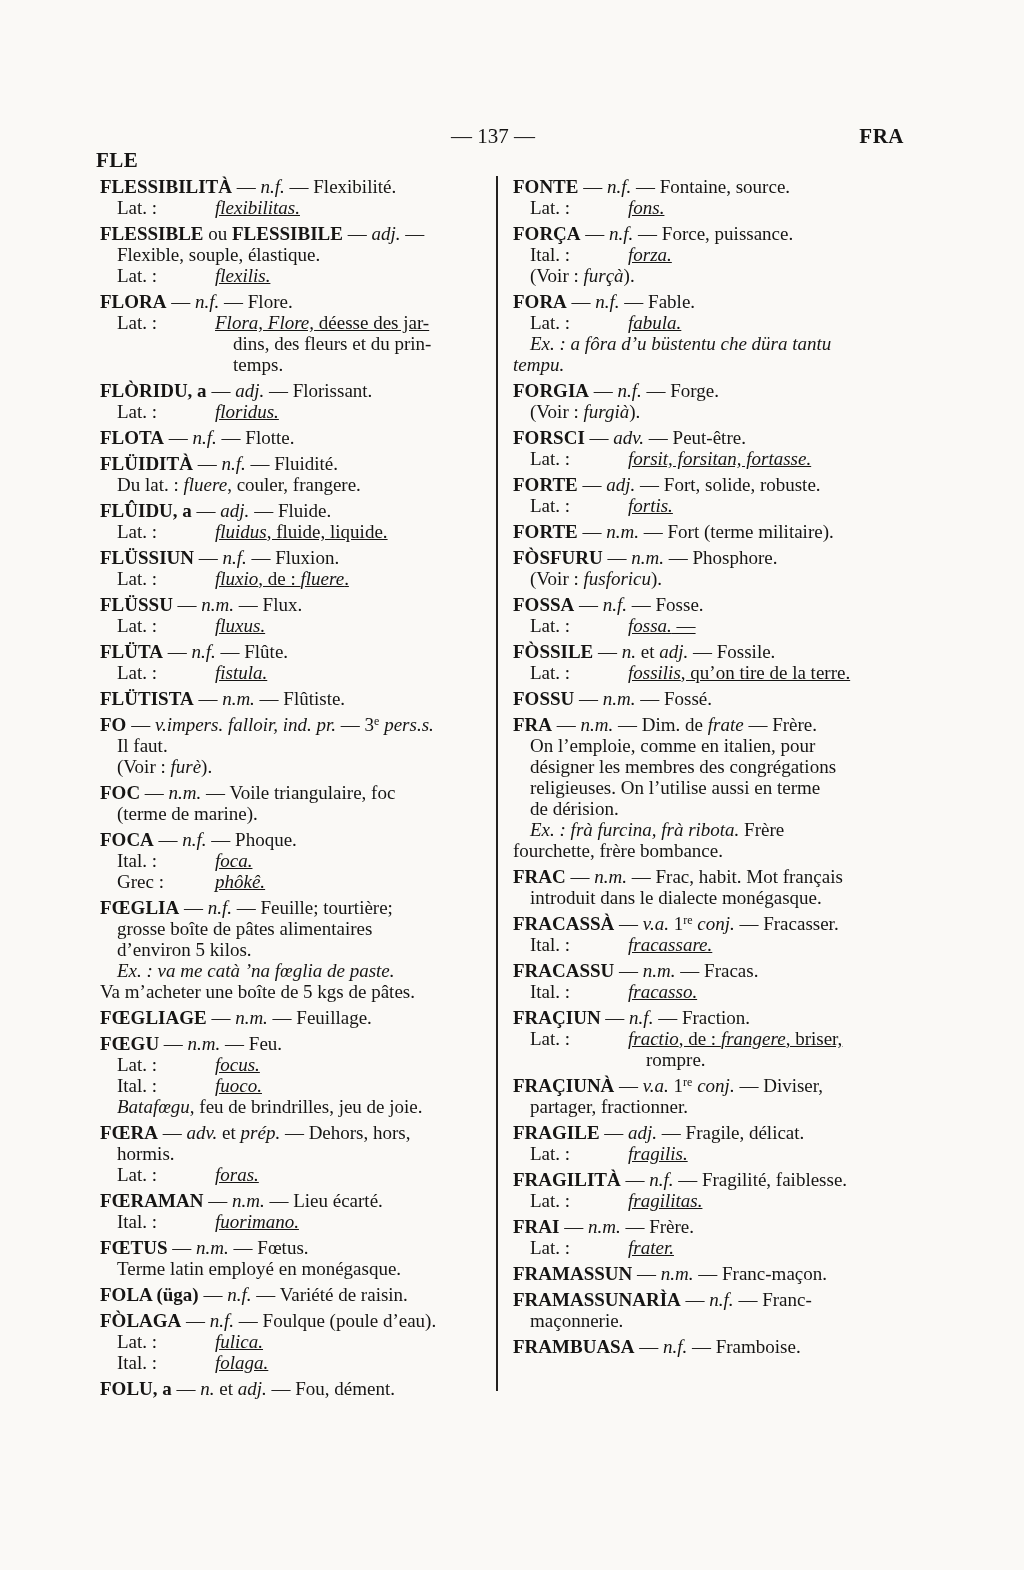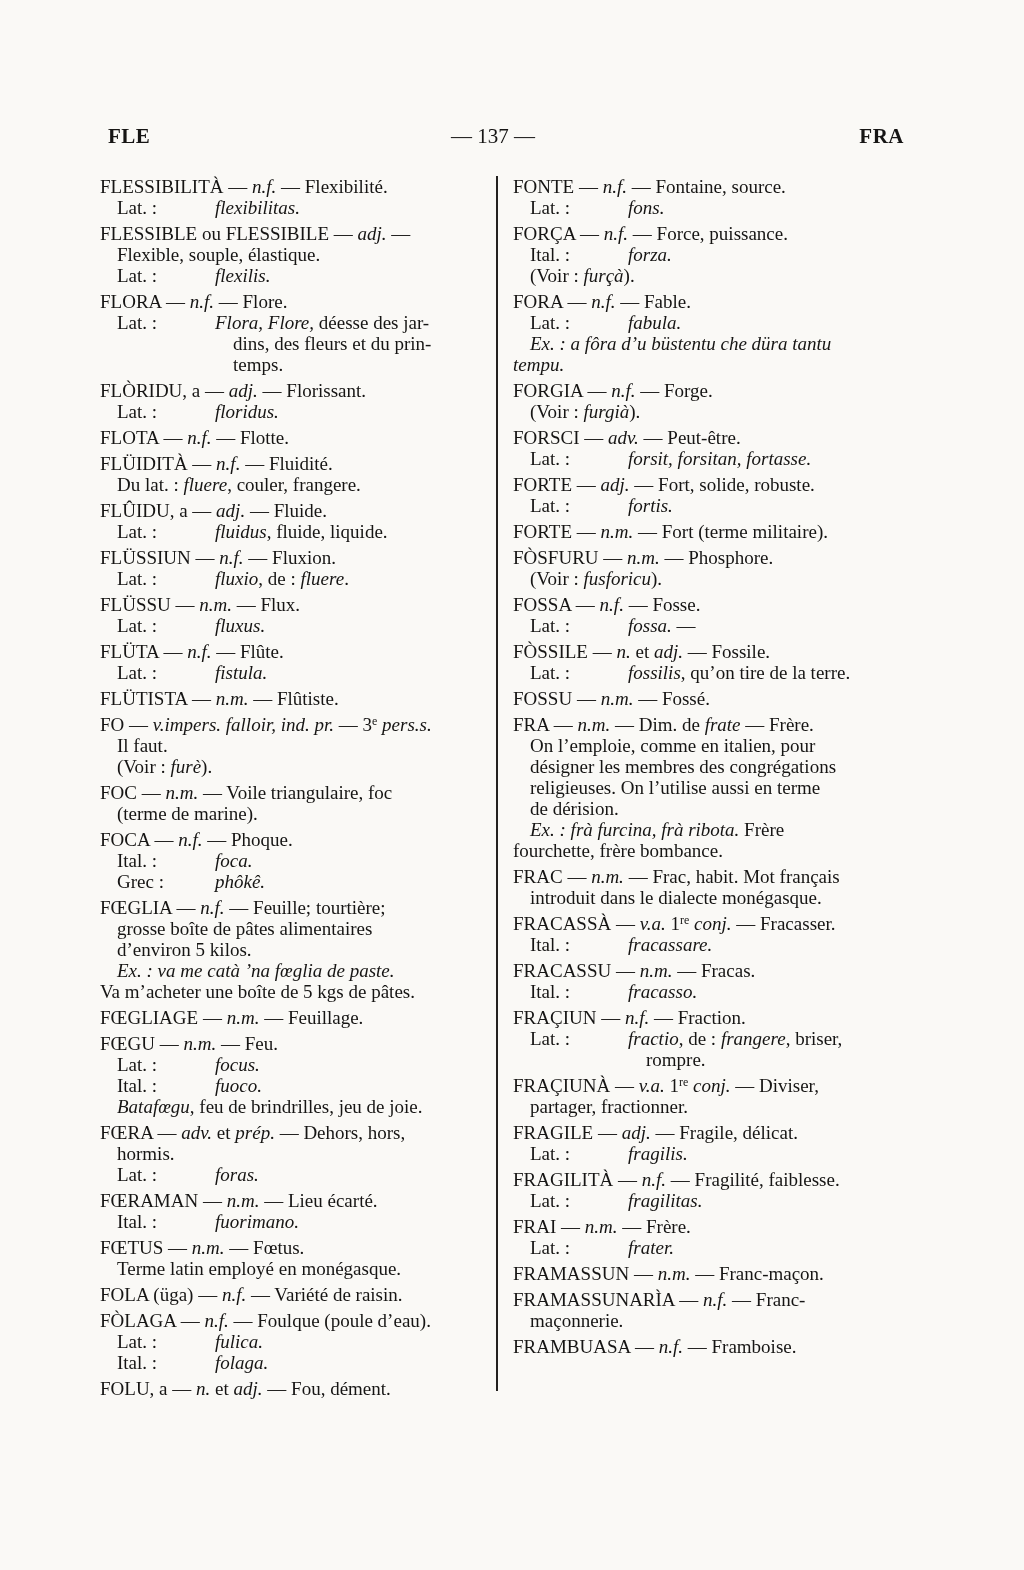--- a/index.html
+++ b/index.html
@@ -6,36 +6,36 @@
   .page{
     position:relative;
     width:1024px;height:1570px;
     background:#faf9f6;
     font-family:"Liberation Serif","DejaVu Serif",serif;
     color:#161514;
     overflow:hidden;
   }
   
   .runhead{position:absolute;top:124px;left:0;width:100%;height:26px;font-size:21px;}
-  .rh-left{position:absolute;left:108px;font-weight:bold;letter-spacing:.5px;}
+  .rh-left{position:absolute;left:96px;font-weight:bold;letter-spacing:.5px;margin-top:24px;}
   .rh-center{position:absolute;left:493px;transform:translateX(-50%);white-space:nowrap;}
   .rh-right{position:absolute;right:120px;font-weight:bold;letter-spacing:.5px;}
   
   .divider{position:absolute;left:496px;top:176px;width:2px;height:1215px;background:#23211f;}
   
   .col{position:absolute;top:176px;font-size:19px;line-height:21px;}
   .col-left{left:100px;width:392px;}
   .col-right{left:513px;width:414px;}
   .entry{margin:0 0 5px 0;}
   .ln{white-space:nowrap;}
   .ln.c{padding-left:17px;}
   .ln.d{padding-left:133px;}
-  .ln.lab{padding-left:17px;}
+  .ln.lab{padding-left:17px;text-decoration:underline;}
   .lbl{display:inline-block;width:98px;}
-  .sg-b{font-weight:normal;}
+  .sg-b{font-weight:bold;}
   .sg-i{font-style:italic;}
   .sg-p{font-size:12px;position:relative;top:-6px;line-height:0;}
 </style>
 </head>
 <body>
 
 <div class="page">
   <div class="runhead">
     <span class="rh-left">FLE</span>
     <span class="rh-center">— 137 —</span>

